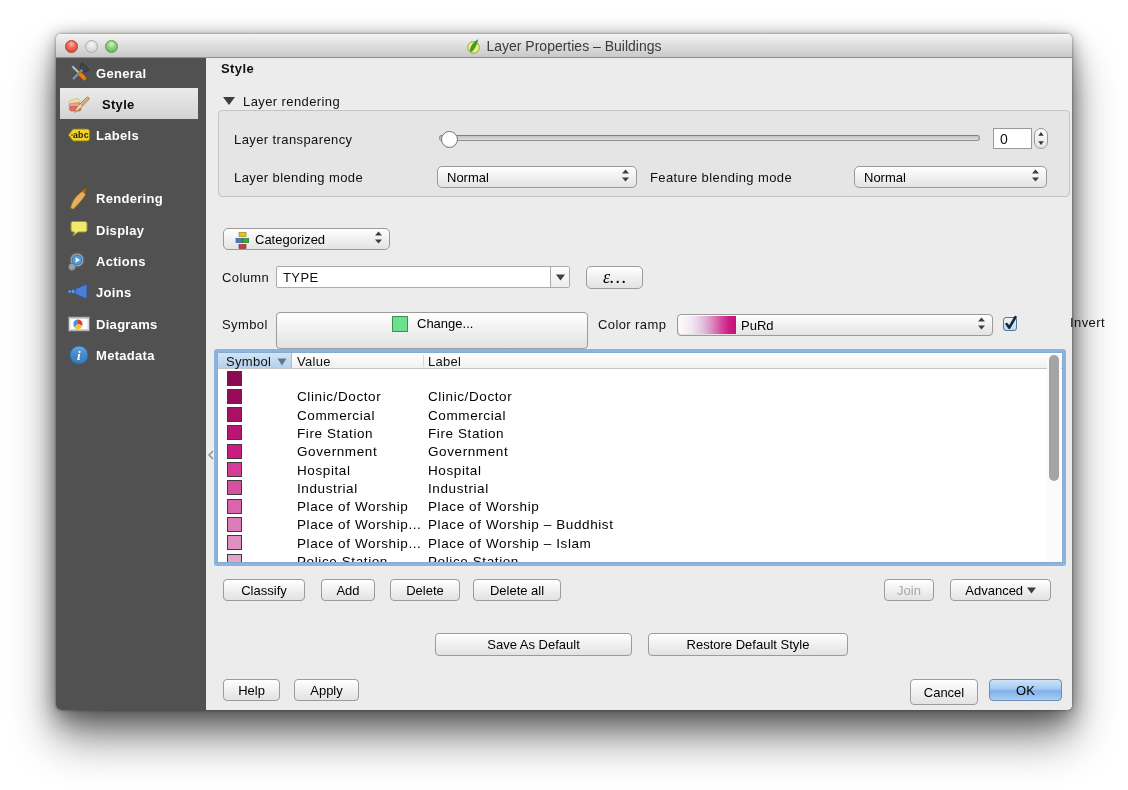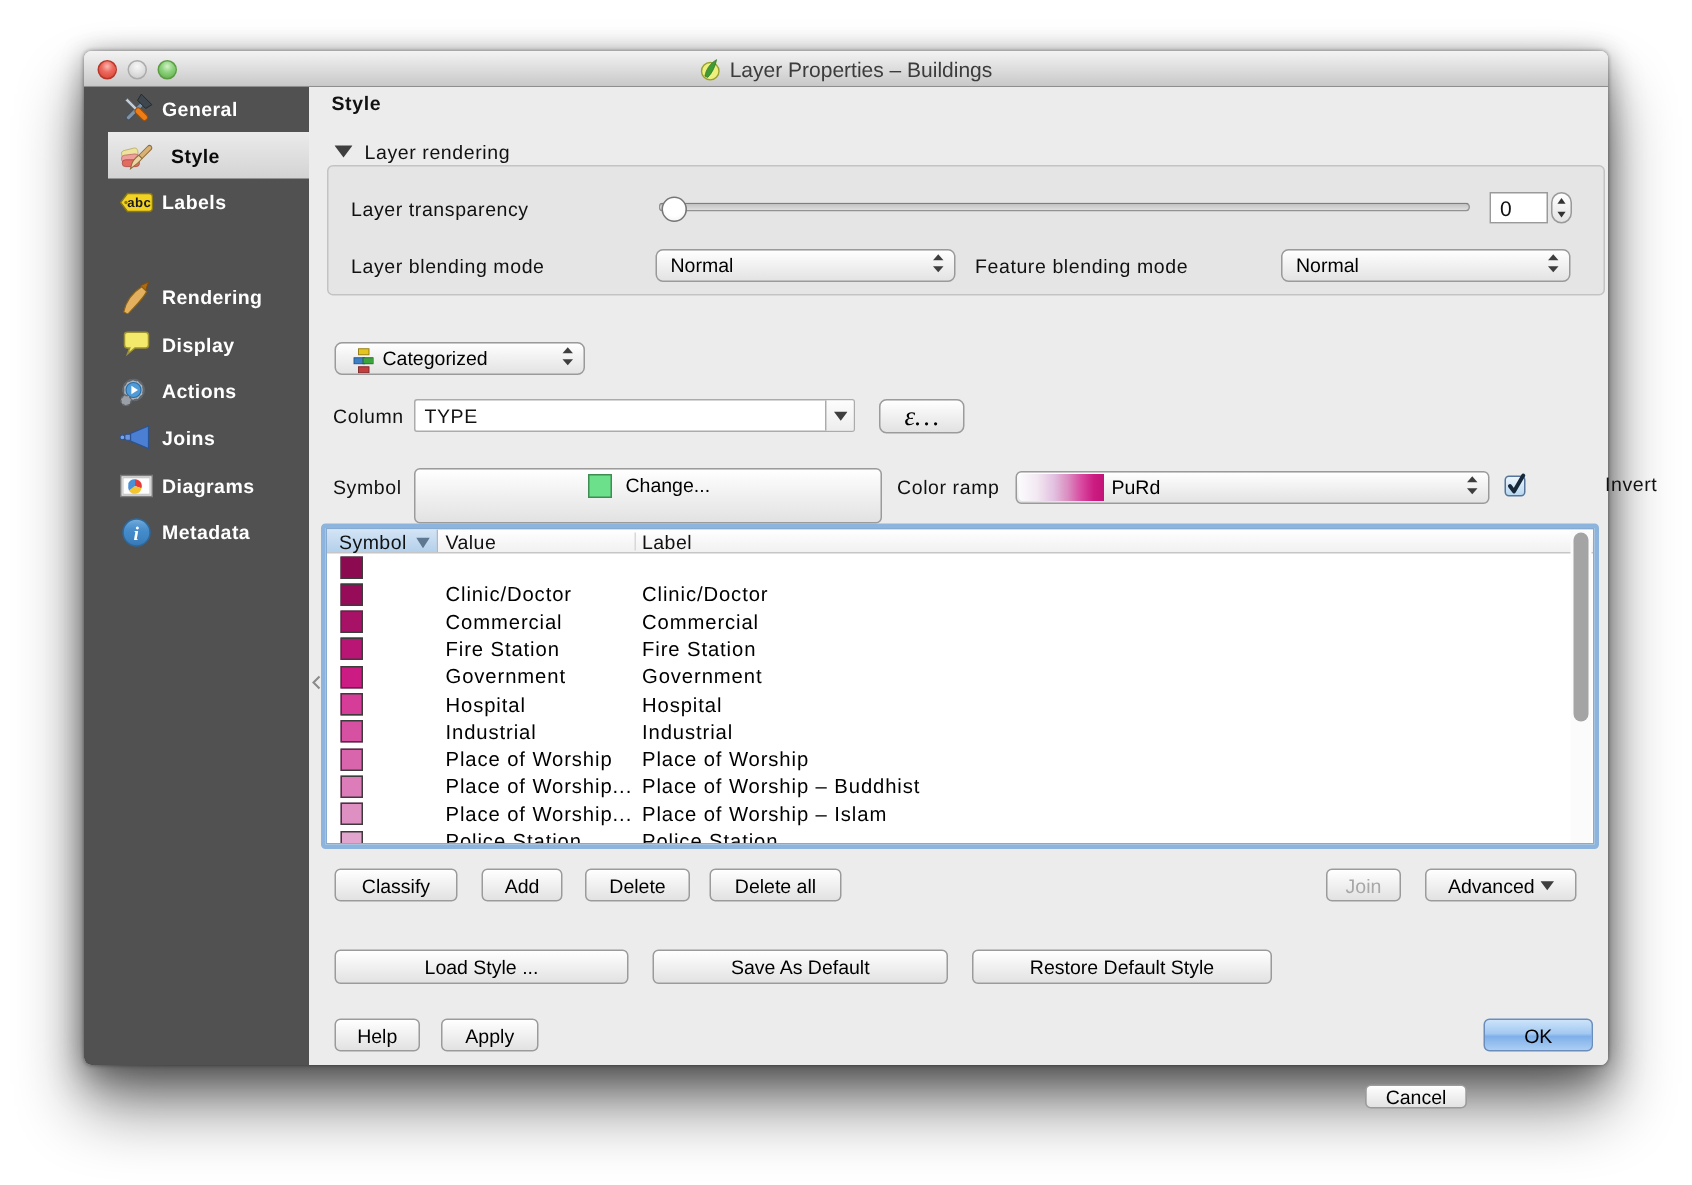--- a/index.html
+++ b/index.html
@@ -16,21 +16,21 @@
 .tl { position:absolute; top:6px; width:13px; height:13px; border-radius:50%; }
 #tl-red { left:9px; background:radial-gradient(circle at 50% 30%, #f8b8b2 0%, #ee6a5e 40%, #d33e30 100%); border:1px solid #b63729; }
 #tl-gray { left:29px; background:radial-gradient(circle at 50% 30%, #f7f7f7 0%, #e0e0e0 50%, #c8c8c8 100%); border:1px solid #ababab; }
 #tl-green { left:49px; background:radial-gradient(circle at 50% 30%, #d3f1c8 0%, #8fd380 40%, #5aa943 100%); border:1px solid #5b9c43; }
 #title { position:absolute; top:0; left:0; width:100%; height:24px;
   display:flex; align-items:center; justify-content:center;
   font-size:14px; color:#3c3c3c; }
 #title svg { margin-right:5px; }
 #sidebar { position:absolute; left:0; top:24px; width:150px; height:652px;
   background:#515151; border-radius:0 0 0 5px; }
-.sitem { position:absolute; left:16px; width:138px; height:31px; color:#fff;
+.sitem { position:absolute; left:4px; width:138px; height:31px; color:#fff;
   font-size:13px; font-weight:bold; letter-spacing:0.3px; }
 .sitem .icn { position:absolute; left:7px; top:50%; transform:translateY(-50%);
   width:24px; height:24px; display:flex; align-items:center; justify-content:center; }
 .sitem .lbl { position:absolute; left:36px; top:50%; transform:translateY(-50%); }
 .sitem.sel { background:linear-gradient(#ebebeb,#d3d3d3); color:#0a0a0a; }
 .sitem.sel .lbl { left:42px; }
 #main { position:absolute; left:150px; top:24px; width:866px; height:652px;
   background:#ececec; border-radius:0 0 5px 0; font-size:13px; color:#111; }
 .abs { position:absolute; white-space:nowrap; letter-spacing:0.4px; }
 .groupbox { position:absolute; left:12px; top:52px; width:852px; height:87px;
@@ -311,21 +311,20 @@
       </div>
     </div>
     <div class="btn" style="left:17px; top:521px; width:82px; height:22px;">Classify</div>
     <div class="btn" style="left:115px; top:521px; width:54px; height:22px;">Add</div>
     <div class="btn" style="left:184px; top:521px; width:70px; height:22px;">Delete</div>
     <div class="btn" style="left:267px; top:521px; width:88px; height:22px;">Delete all</div>
     <div class="btn dis" style="left:678px; top:521px; width:50px; height:22px;">Join</div>
     <div class="btn" style="left:744px; top:521px; width:101px; height:22px;">Advanced&nbsp;<svg width="9" height="7" viewBox="0 0 9 7">
           <path d="M0 0.5 H9 L4.5 6.5 Z" fill="#3e3e3e"></path>
         </svg></div>
-    <div class="btn" style="left:17px; top:575px; width:196px; height:23px;">Load Style ...</div>
     <div class="btn" style="left:229px; top:575px; width:197px; height:23px;">Save As Default</div>
     <div class="btn" style="left:442px; top:575px; width:200px; height:23px;">Restore Default Style</div>
     <div class="btn" style="left:17px; top:621px; width:57px; height:22px;">Help</div>
     <div class="btn" style="left:88px; top:621px; width:65px; height:22px;">Apply</div>
-    <div class="btn" style="left:704px; top:621px; width:68px; height:16px;margin-top:44px;">Cancel</div>
+    <div class="btn" style="left:704px; top:621px; width:68px; height:26px;">Cancel</div>
     <div class="btn blue" style="left:783px; top:621px; width:73px; height:22px;">OK</div>
   </div>
 </div>
 
 </body></html>

